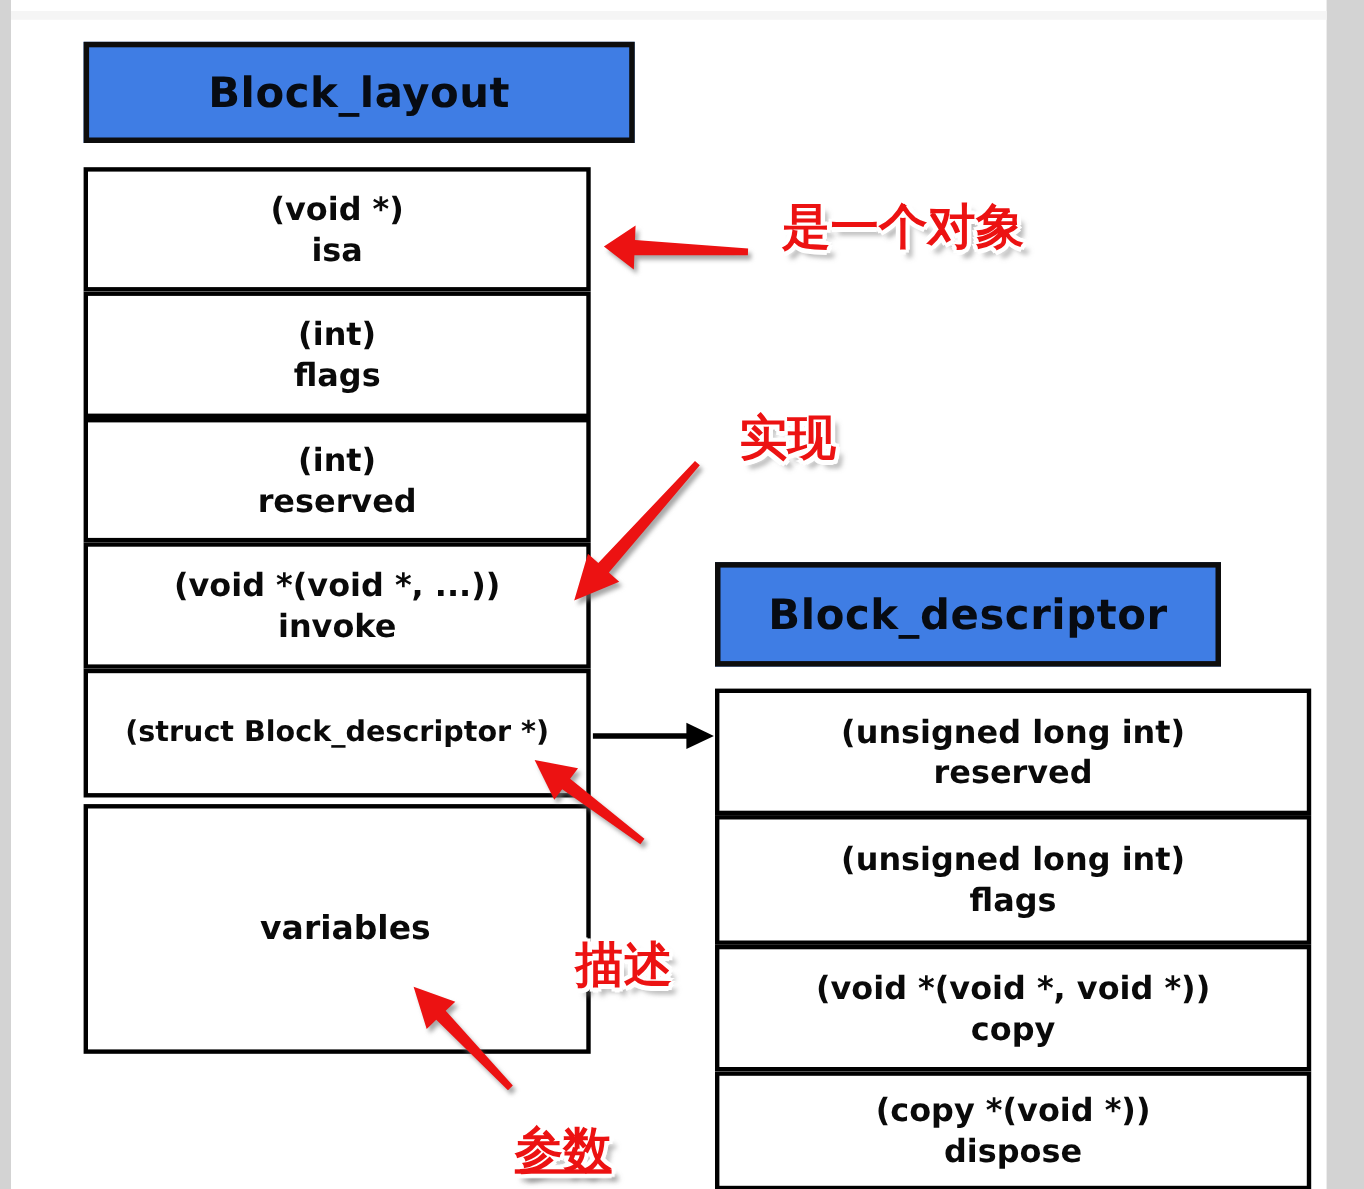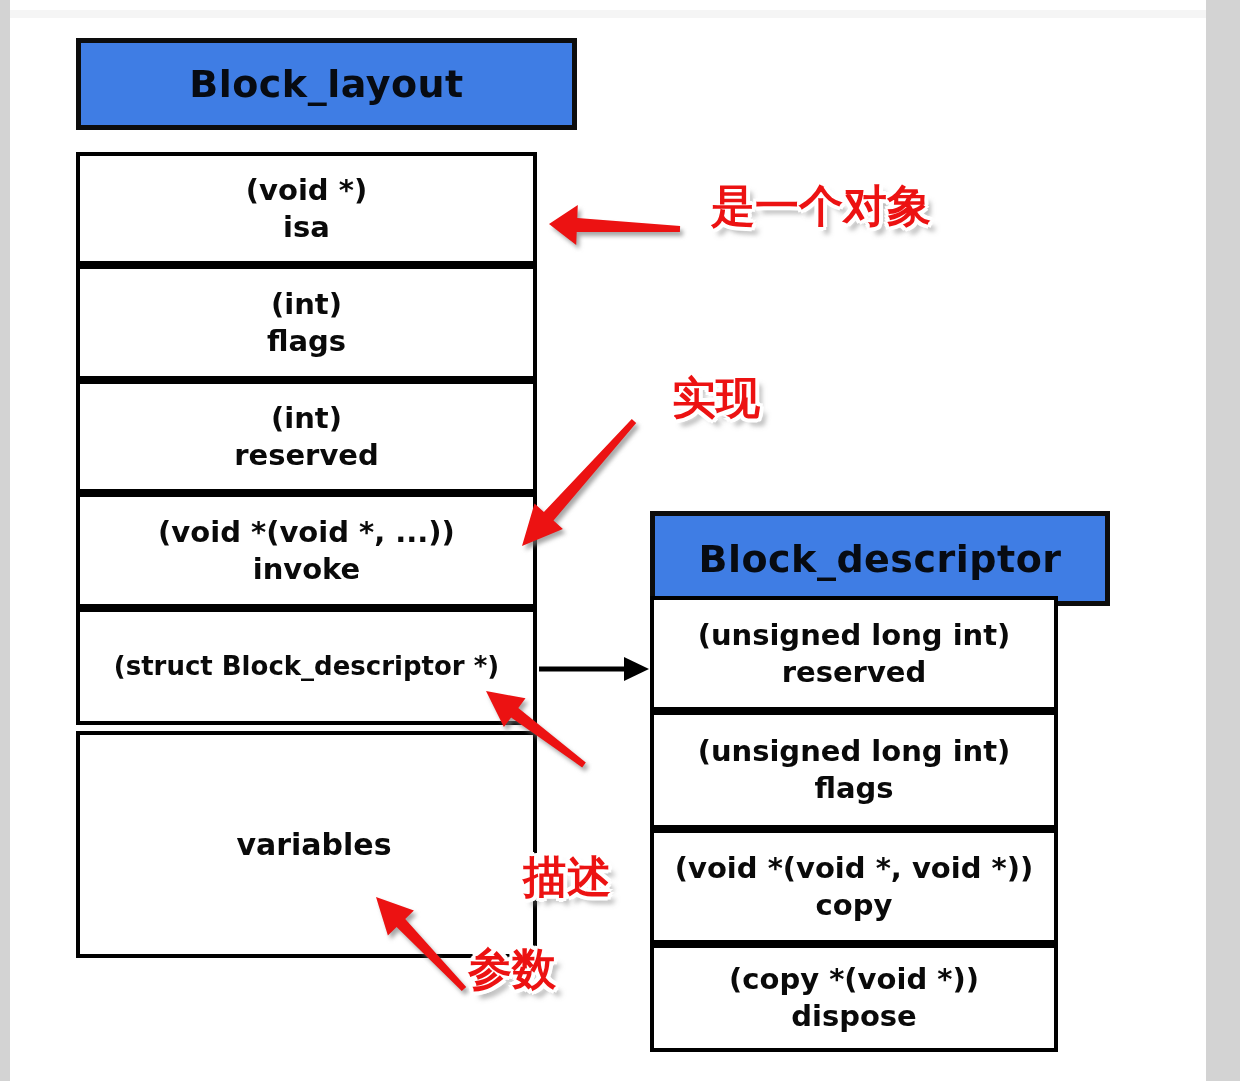--- a/index.html
+++ b/index.html
@@ -80,21 +80,21 @@
   <div class="struct" style="left:76px;top:731px;width:461px;">
     <div class="cell tall" style="height:227px;">
       <span class="name">variables</span>
     </div>
   </div>
 
   <div class="title-box" style="left:650px;top:495px;width:460px;height:95px;margin-top:16px;">
     <span>Block_descriptor</span>
   </div>
 
-  <div class="struct" style="left:650px;top:596px;width:408px;border-radius:23px;">
+  <div class="struct" style="left:650px;top:626px;width:542px;border-radius:23px;">
     <div class="cell" style="height:115px;">
       <span class="type">(unsigned long int)</span>
       <span class="name">reserved</span>
     </div>
     <div class="cell" style="height:118px;">
       <span class="type">(unsigned long int)</span>
       <span class="name">flags</span>
     </div>
     <div class="cell" style="height:115px;text-align:center;">
       <span class="type">(void *(void *, void *))</span>
@@ -115,15 +115,15 @@
 
     <polygon class="red-arrow" points="680.1,226.0 577.3,218.1 577.8,205.1 549,224 576.2,245.1 576.7,232.1 679.9,232.0"></polygon>
     <polygon class="red-arrow" points="631.8,419.0 543.9,511.9 534.5,503.5 522,546 562.9,528.9 553.5,520.5 636.2,423.0"></polygon>
     <polygon class="red-arrow" points="585.8,762.6 518.3,707.9 525.5,698.3 486,691 503.9,727.1 511.1,717.5 582.2,767.4"></polygon>
     <polygon class="red-arrow" points="466.2,986.9 405.2,918.9 413.9,910.6 376,897 387.9,935.4 396.6,927.1 461.8,991.1"></polygon>
   </svg>
 
   <div class="annotation" style="left:711px;top:177px;">是一个对象</div>
   <div class="annotation" style="left:672px;top:369px;">实现</div>
   <div class="annotation" style="left:523px;top:800px;margin-top:48px;">描述</div>
-  <div class="annotation" style="left:468px;top:940px;">参数</div>
+  <div class="annotation" style="left:468px;top:1016px;text-decoration:underline;">参数</div>
 
 </div>
 
 </body></html>

